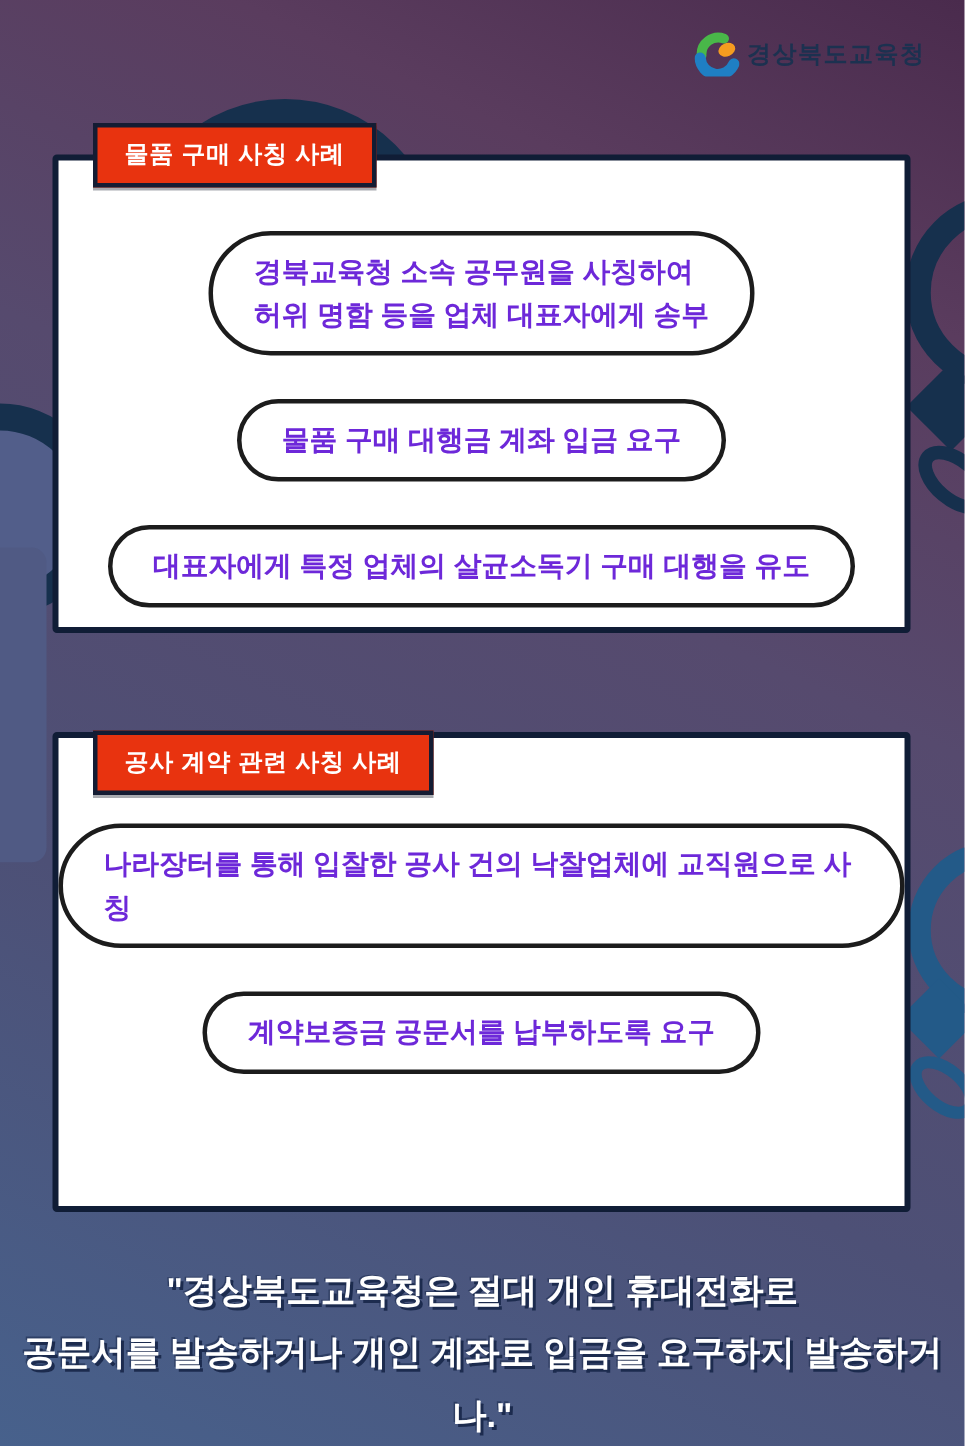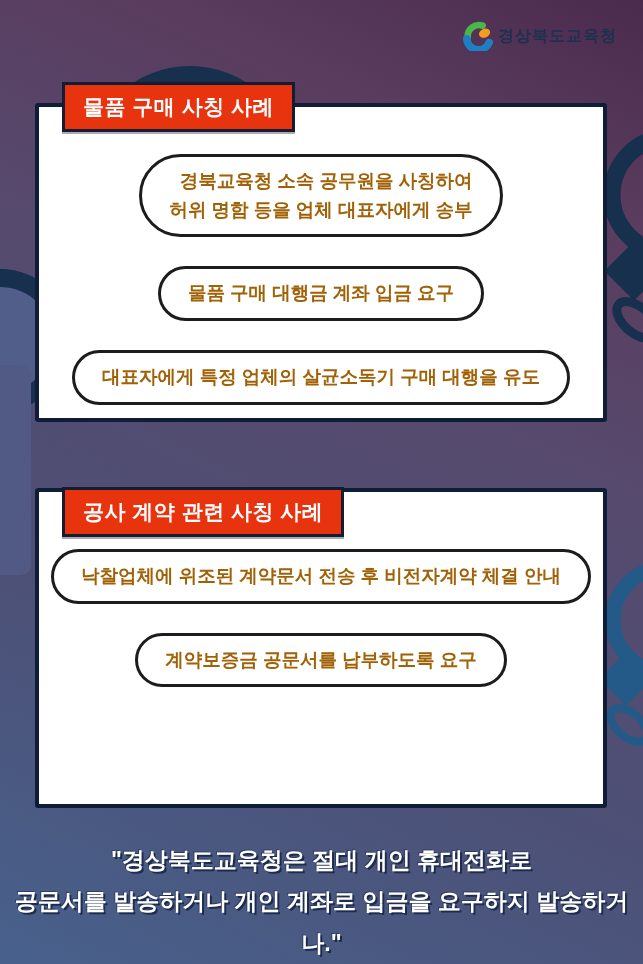--- a/index.html
+++ b/index.html
@@ -13,30 +13,30 @@
   
   .card{
     position:absolute;left:35px;width:572px;background:#ffffff;
     border:4px solid #101d36;border-radius:3px;z-index:2;box-sizing:border-box;
     display:flex;flex-direction:column;align-items:center;
   }
   .card1{top:103px;height:319px;padding-top:47px;}
   .card2{top:488px;height:320px;padding-top:57px;}
   .badge{
     position:absolute;left:62px;z-index:3;background:#e8330f;
-    border:3px solid #141c33;color:#ffffff;font-weight:bold;font-size:21px;
+    border:3px solid #141c33;color:#ffffff;font-weight:bold;font-size:16px;
     letter-spacing:0.5px;padding:8px 18px;box-shadow:0 2px 0 rgba(10,15,30,.35);
     white-space:nowrap;
   }
   .badge1{top:82px;}
   .badge2{top:467px;margin-top:20px;}
   .pill{
     display:inline-block;border:3px solid #1c1c1c;border-radius:46px;
-    background:#ffffff;color:#a16207;font-weight:bold;font-size:18.5px;
-    line-height:1.55;padding:10px 27px;text-align:right;white-space:pre-line;
+    background:#ffffff;color:#6d28d9;font-weight:bold;font-size:18.5px;
+    line-height:1.55;padding:10px 27px;text-align:left;white-space:pre-line;
     margin-bottom:29px;max-width:530px;
   }
   .footer{
     position:absolute;left:0;right:0;top:840px;z-index:2;text-align:center;
     color:#ffffff;font-weight:bold;font-size:23px;line-height:1.8;
     text-shadow:2px 2px 0 #1c2b4e, -1px -1px 0 rgba(28,43,78,.6);
   }
   
   .logo{position:absolute;top:21px;right:26px;display:flex;align-items:center;gap:5px;z-index:2;}
   .logo-text{color:#1c3150;font-size:16px;font-weight:bold;letter-spacing:1px;}
@@ -77,20 +77,20 @@
 <div class="badge badge1">물품 구매 사칭 사례</div>
 <div class="card card1">
   <div class="pill">경북교육청 소속 공무원을 사칭하여
 허위 명함 등을 업체 대표자에게 송부</div>
   <div class="pill">물품 구매 대행금 계좌 입금 요구</div>
   <div class="pill">대표자에게 특정 업체의 살균소독기 구매 대행을 유도</div>
 </div>
 
 <div class="badge badge2">공사 계약 관련 사칭 사례</div>
 <div class="card card2">
-  <div class="pill">낙찰업체에 위조된 계약문서 전송 후 비전자계약 체결 안내</div>
+  <div class="pill">나라장터를 통해 입찰한 공사 건의 낙찰업체에 교직원으로 사칭</div>
   <div class="pill">계약보증금 공문서를 납부하도록 요구</div>
 </div>
 
 <div class="footer">
   <div>"경상북도교육청은 절대 개인 휴대전화로</div>
   <div>공문서를 발송하거나 개인 계좌로 입금을 요구하지 발송하거나."</div>
 </div>
 
 </body></html>

